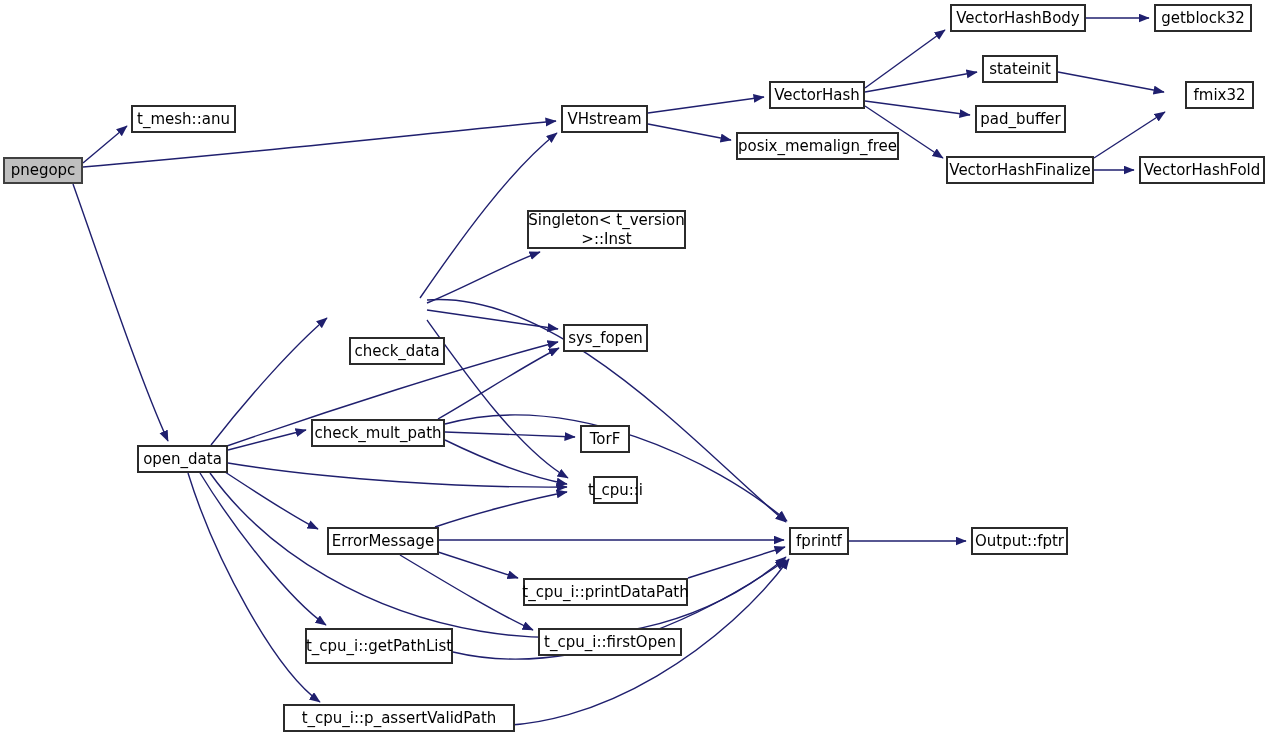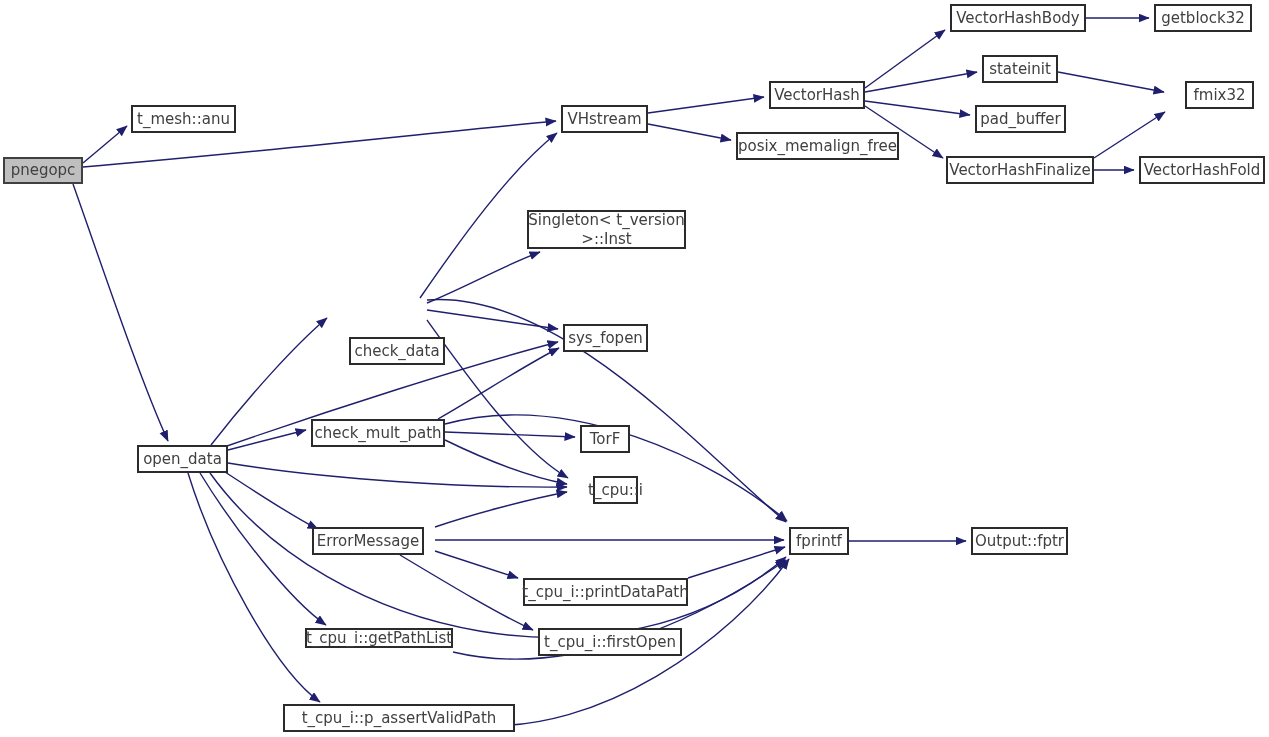--- a/index.html
+++ b/index.html
@@ -1,20 +1,20 @@
 <!DOCTYPE html>
 <html><head>
 <meta charset="utf-8">
 <style>
   html,body{margin:0;padding:0;background:#ffffff;}
   body{font-family:"DejaVu Sans","Liberation Sans",sans-serif;}
   #canvas{position:relative;width:1269px;height:737px;background:#ffffff;overflow:hidden;}
   #edge-layer{position:absolute;left:0;top:0;width:1269px;height:737px;}
   .node{position:absolute;box-sizing:border-box;display:flex;align-items:center;justify-content:center;
-        background:#ffffff;border:1px solid #2b2b2b;color:#404040;font-size:15px;line-height:1.08;
+        background:#ffffff;border:1px solid #2b2b2b;color:#000000;font-size:15px;line-height:1.08;
         text-align:center;white-space:pre;padding:0 4px;}
   .node.thick{border-width:2px;}
   .node.hl{background:#bfbfbf;border:2px solid #404040;}
   .node.twoline{line-height:1.22;}
 </style>
 </head>
 <body>
 
 <div id="canvas">
   <svg id="edge-layer" viewBox="0 0 1269 737">
@@ -78,21 +78,21 @@
       <div class="node thick" style="left: 946px; top: 156px; width: 148px; height: 28px;">VectorHashFinalize</div>
       <div class="node thick" style="left: 1139px; top: 156px; width: 126px; height: 28px;">VectorHashFold</div>
       <div class="node thick twoline" style="left: 527px; top: 210px; width: 159px; height: 39px;">Singleton&lt; t_version
 &gt;::Inst</div>
       <div class="node thick" style="left: 349px; top: 298px; width: 96px; height: 28px; margin-top: 39px;">check_data</div>
       <div class="node thick" style="left: 563px; top: 324px; width: 85px; height: 28px;">sys_fopen</div>
       <div class="node thick" style="left: 311px; top: 419px; width: 134px; height: 28px;">check_mult_path</div>
       <div class="node thick" style="left: 580px; top: 425px; width: 50px; height: 28px;">TorF</div>
       <div class="node thick" style="left: 137px; top: 445px; width: 91px; height: 28px;">open_data</div>
       <div class="node thick" style="left: 593px; top: 476px; width: 45px; height: 28px;">t_cpu::i</div>
-      <div class="node thick" style="left: 312px; top: 527px; width: 112px; height: 28px;">ErrorMessage</div>
+      <div class="node thick" style="left: 327px; top: 527px; width: 112px; height: 28px;">ErrorMessage</div>
       <div class="node thick" style="left: 789px; top: 527px; width: 60px; height: 28px;">fprintf</div>
       <div class="node thick" style="left: 971px; top: 527px; width: 97px; height: 28px;">Output::fptr</div>
       <div class="node thick" style="left: 523px; top: 578px; width: 165px; height: 28px;">t_cpu_i::printDataPath</div>
-      <div class="node thick" style="left: 305px; top: 628px; width: 148px; height: 20px;">t_cpu_i::getPathList</div>
+      <div class="node thick" style="left: 305px; top: 628px; width: 148px; height: 36px;">t_cpu_i::getPathList</div>
       <div class="node thick" style="left: 538px; top: 628px; width: 144px; height: 28px;">t_cpu_i::firstOpen</div>
       <div class="node thick" style="left: 283px; top: 704px; width: 232px; height: 28px;">t_cpu_i::p_assertValidPath</div>
     </div>
 </div>
 
 </body></html>

